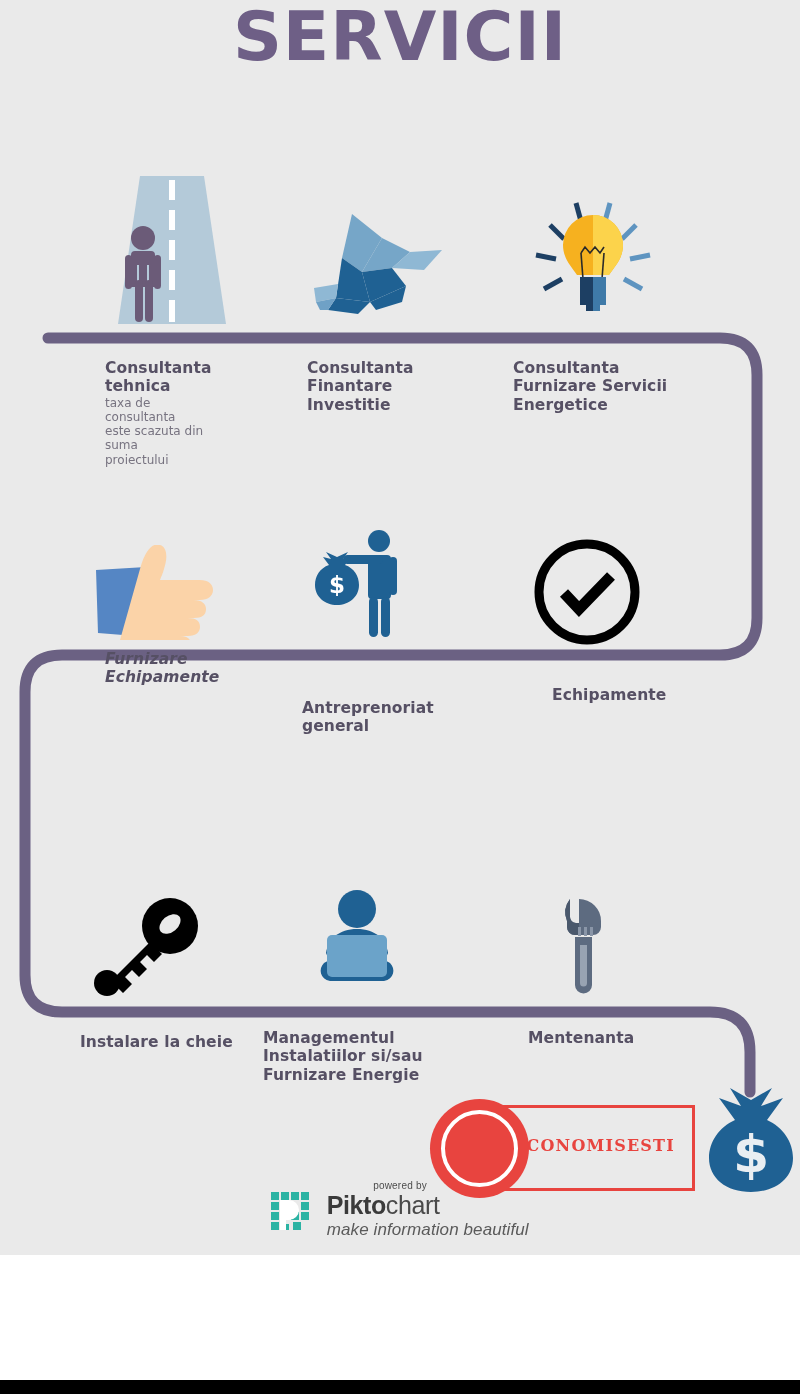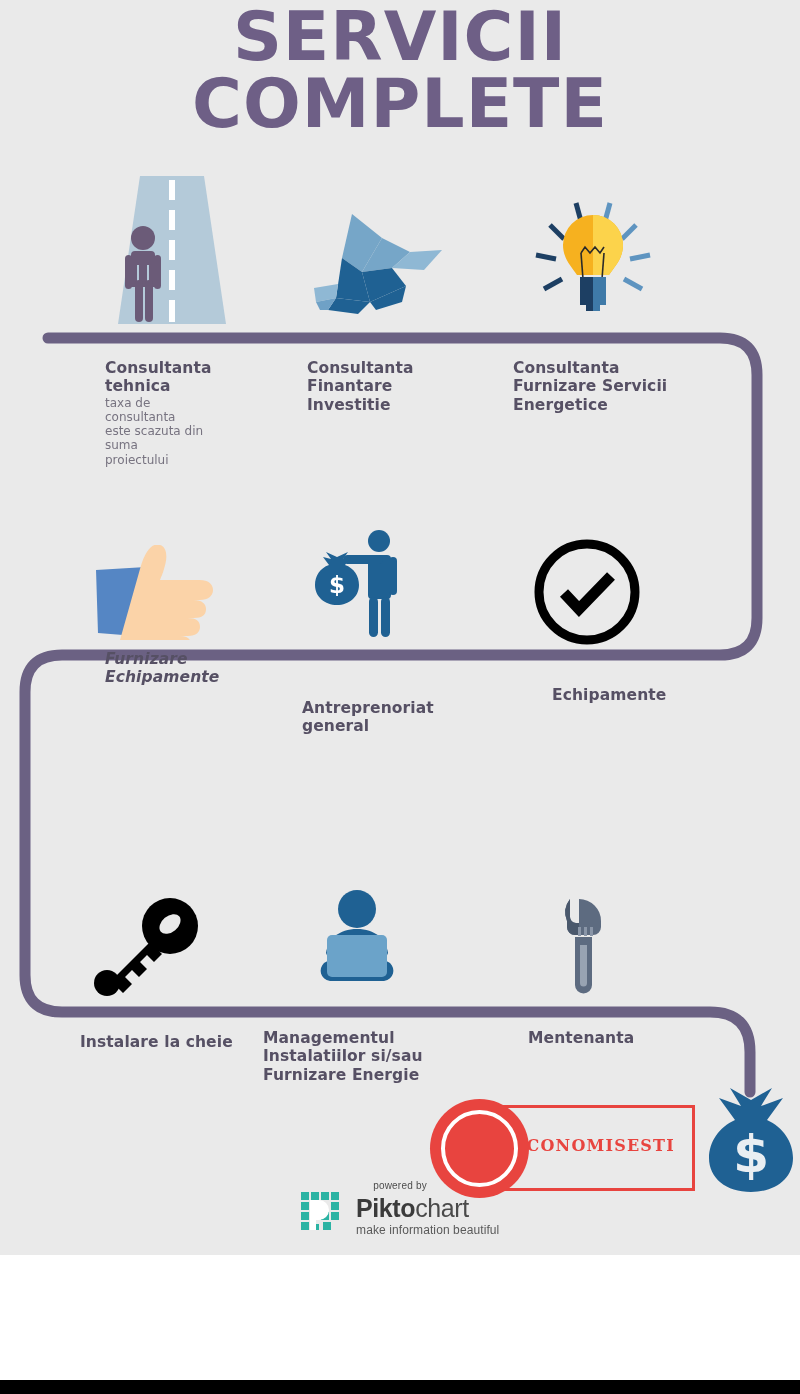--- a/index.html
+++ b/index.html
@@ -161,39 +161,39 @@
     font-size: 25px;
     color: #3b3b3b;
     line-height: 1;
     letter-spacing: -0.4px;
     display: block;
   }
   .pik-name b { font-weight: bold; margin-top: 48px; }
   .pik-name i { font-style: normal; font-weight: normal; color: #4a4a4a;}
   .pik-tag {
     font-family: "Liberation Sans", sans-serif;
-    font-size: 12px;
+    font-size: 17px;
     color: #5a5a5a;
     display: block;
     margin-top: 2px;
     letter-spacing: 0.1px;
+    font-style: italic;
   }
 </style>
 </head>
 <body>
 
 <div id="page">
 
   <div class="canvas"></div>
   <div class="footer-band"></div>
   <div class="black-band"></div>
 
   <div class="title">
     <span>SERVICII</span>
-    <span class="line2">COMPLETE</span>
   </div>
 
   <svg class="path-svg" viewBox="0 0 800 1255">
     <path d="M 48 338
              L 720 338
              Q 757 338 757 375
              L 757 618
              Q 757 655 720 655
              L 62 655
              Q 25 655 25 692

